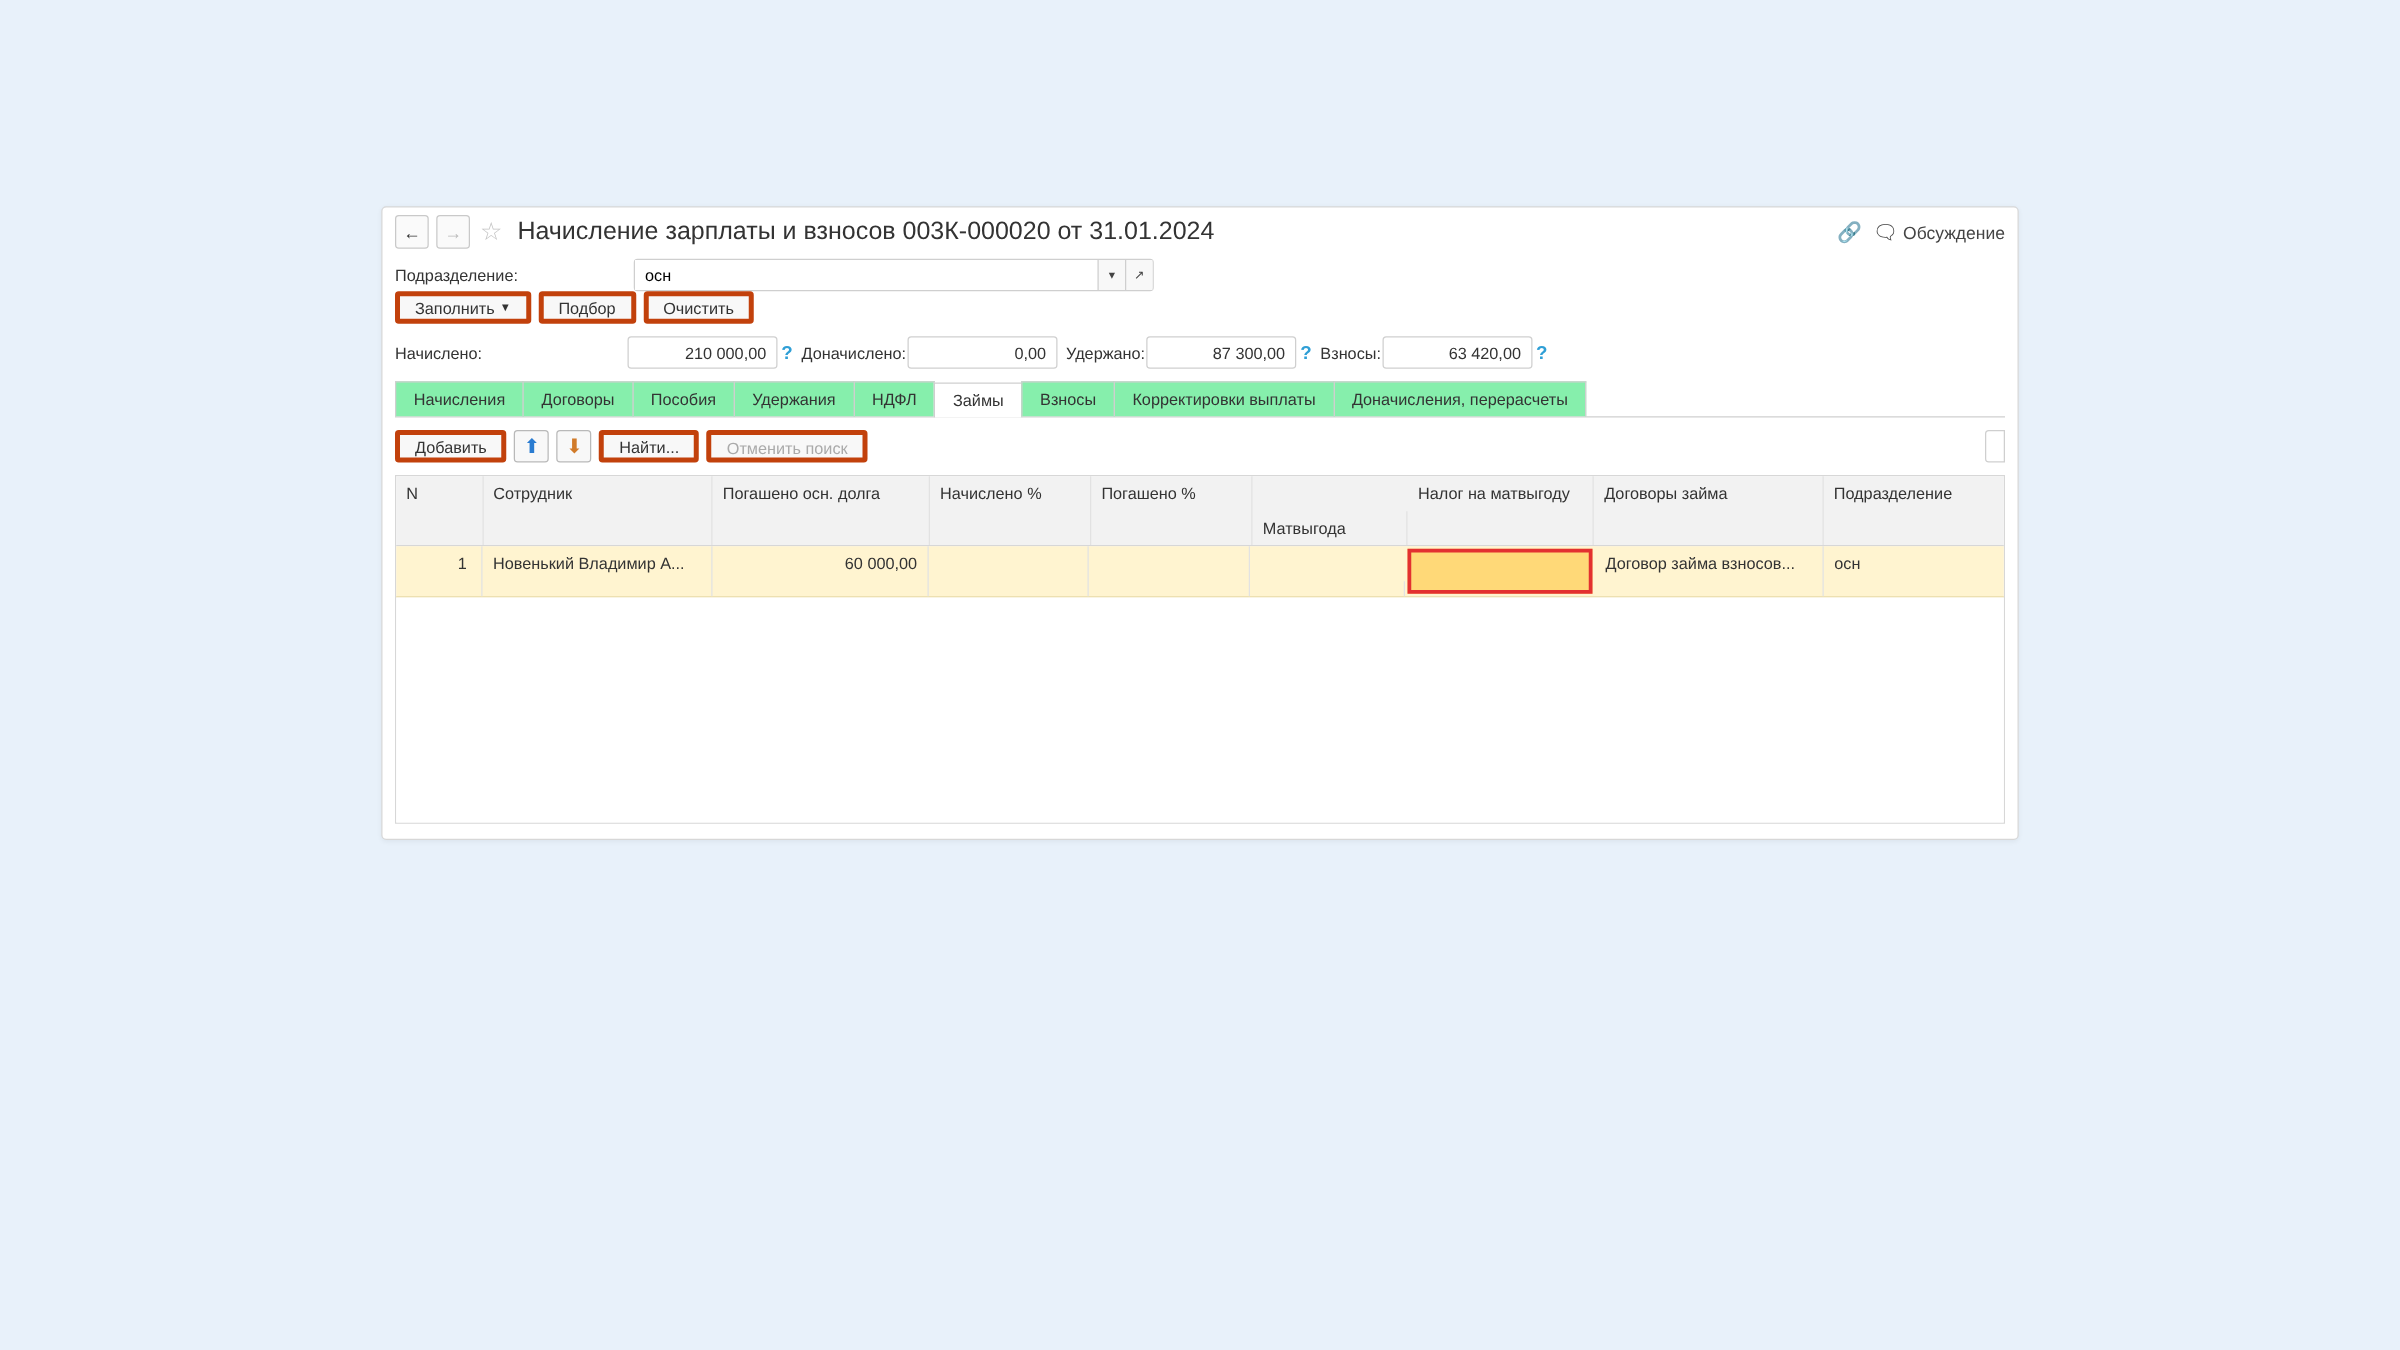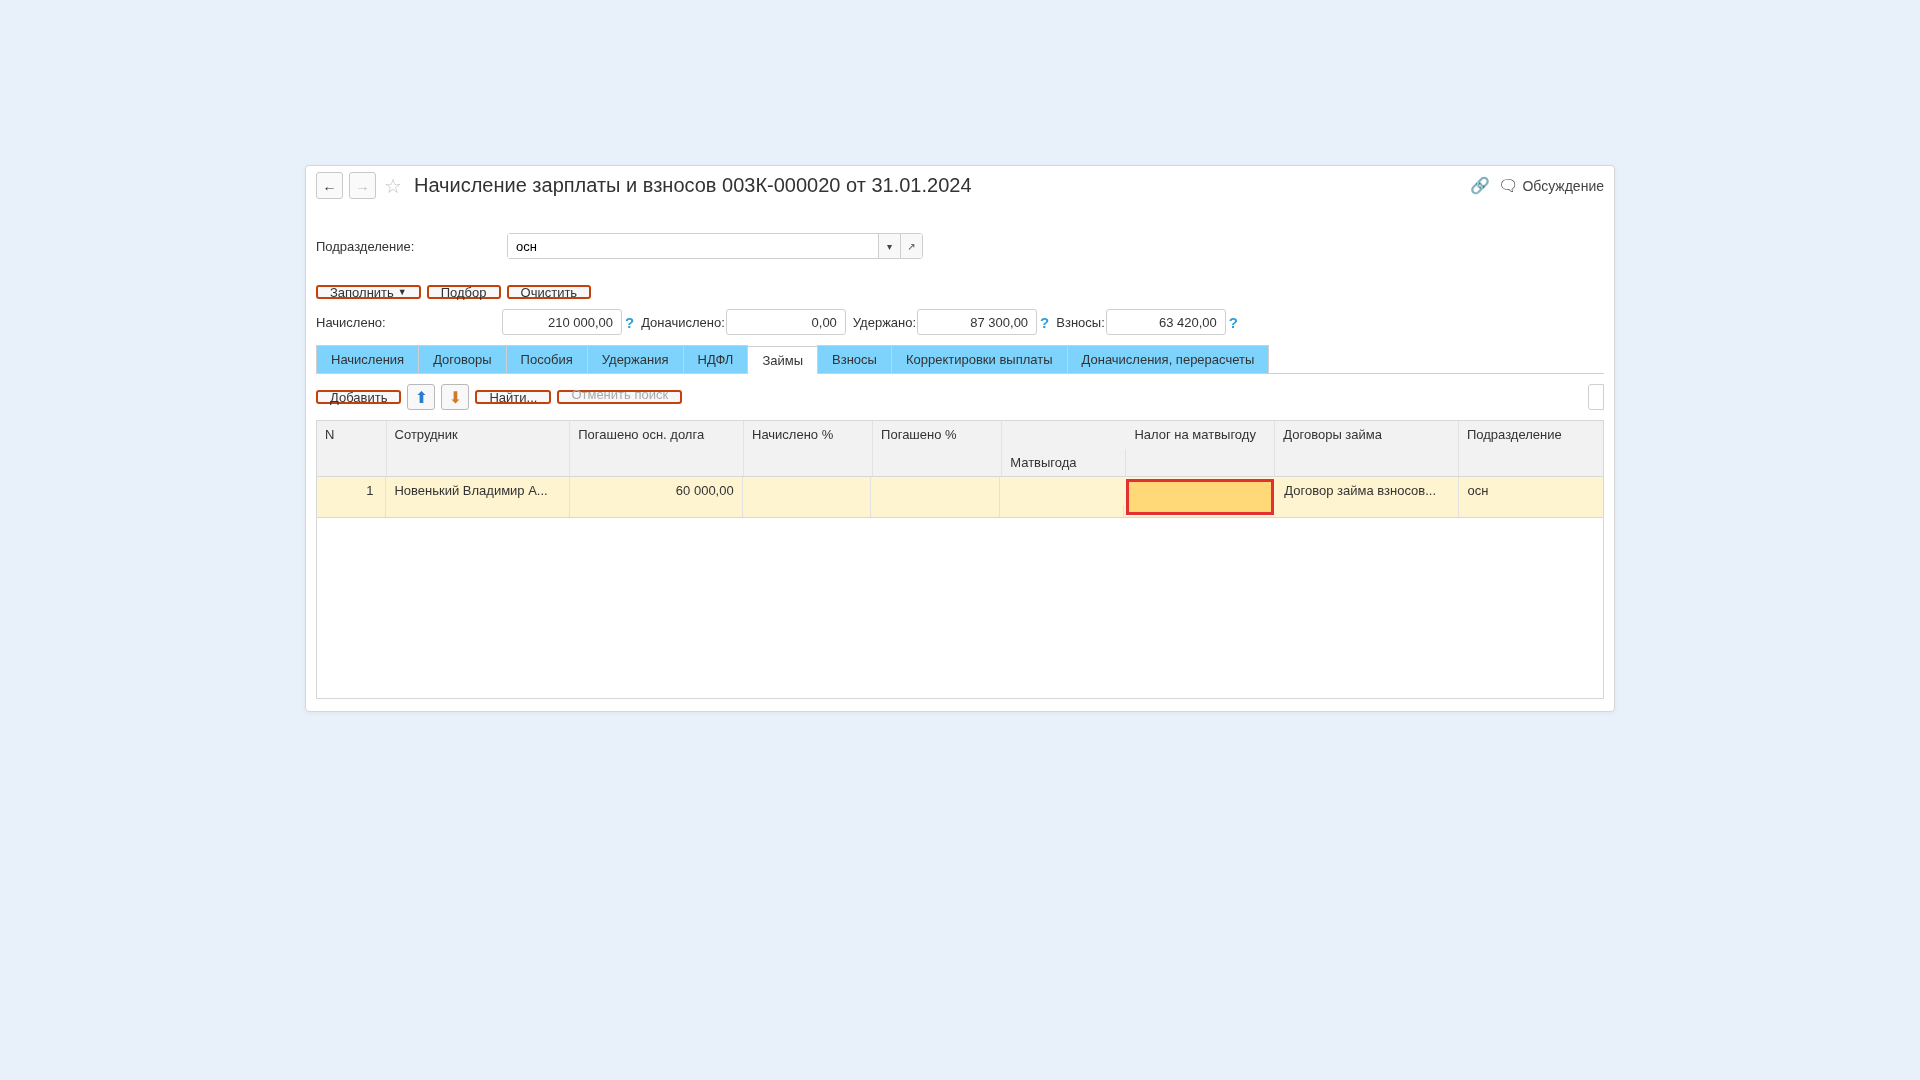--- a/index.html
+++ b/index.html
@@ -39,41 +39,41 @@
   }
   .nav-btn.disabled { color: #bbb; }
   .star-icon { color: #c4c4c4; font-size: 20px; margin: 0 2px; }
   .title { font-size: 20px; color: #333; flex: 1; padding-left: 4px; }
   .header-right { display: flex; align-items: center; gap: 8px; color: #555; }
   .link-icon { font-size: 16px; color: #888; }
   .discuss { display:flex; align-items:center; gap:4px; font-size:14px; color:#444;}
   .discuss-icon { font-size: 16px; color: #444; }
   
   .body { padding: 2px 10px 12px 10px; }
-  .row { display: flex; align-items: center; margin-top: 26px; gap: 6px; }
+  .row { display: flex; align-items: center; margin-top: 0; gap: 6px; }
   .label { font-size: 13px; color: #333; }
   .label-dept { width: 185px; }
   .input-select {
     display: flex; align-items: center;
     border: 1px solid #cfcfcf; border-radius: 3px;
     height: 26px; background:#fff;
   }
   .input-select input {
     border:none; outline:none; padding: 0 8px;
     height:24px; font-size:13px; width: 370px; background: #fff;
   }
   .sel-btn {
     width:22px; height:24px;
     border-left:1px solid #cfcfcf;
     display:flex; align-items:center; justify-content:center;
     font-size:10px; color:#444; background:#f8f8f8;
   }
   .btn {
-    height: 14px; padding: 0 12px;
-    border: 2px solid #c2410c; border-radius: 3px;
+    height: 26px; padding: 0 12px;
+    border: 4px solid #c2410c; border-radius: 3px;
     background: #f8f8f8; font-size: 13px; color:#333;
     display:flex; align-items:center; gap:4px;
   }
   .btn.disabled { color:#aaa;align-items:flex-end; }
   .dropdown-arrow { font-size:9px; }
   
   .totals { display:flex; align-items:center; margin-top:10px; gap:1px; flex-wrap:nowrap;}
   .tot-label { font-size:13px; color:#333; }
   .tot-label-first { width:185px; }
   .tot-input {
@@ -81,21 +81,21 @@
     width:120px; padding: 0 8px; text-align:right; font-size:13px; color:#333;
     background:#fff;
   }
   .q-icon { color:#2f9fd6; font-weight:bold; padding:0 2px; font-size:15px;}
   
   .tabs { display:flex; margin-top:10px; border-bottom:1px solid #cfcfcf; }
   .tab {
     padding: 6px 14px;
     border:1px solid #cfcfcf;
     border-bottom:none;
-    background:#7dd3fc;
+    background:#86efac;
     font-size:13px; color:#333;
     margin-right:-1px;
     position:relative;
   }
   .tab.active { background:#fff; top:1px; }
   
   .toolbar { display:flex; align-items:center; gap:6px; margin-top:10px;}
   .icon-btn {
     width:28px; height:26px;
     border:1px solid #b9b9b9; border-radius:3px;

